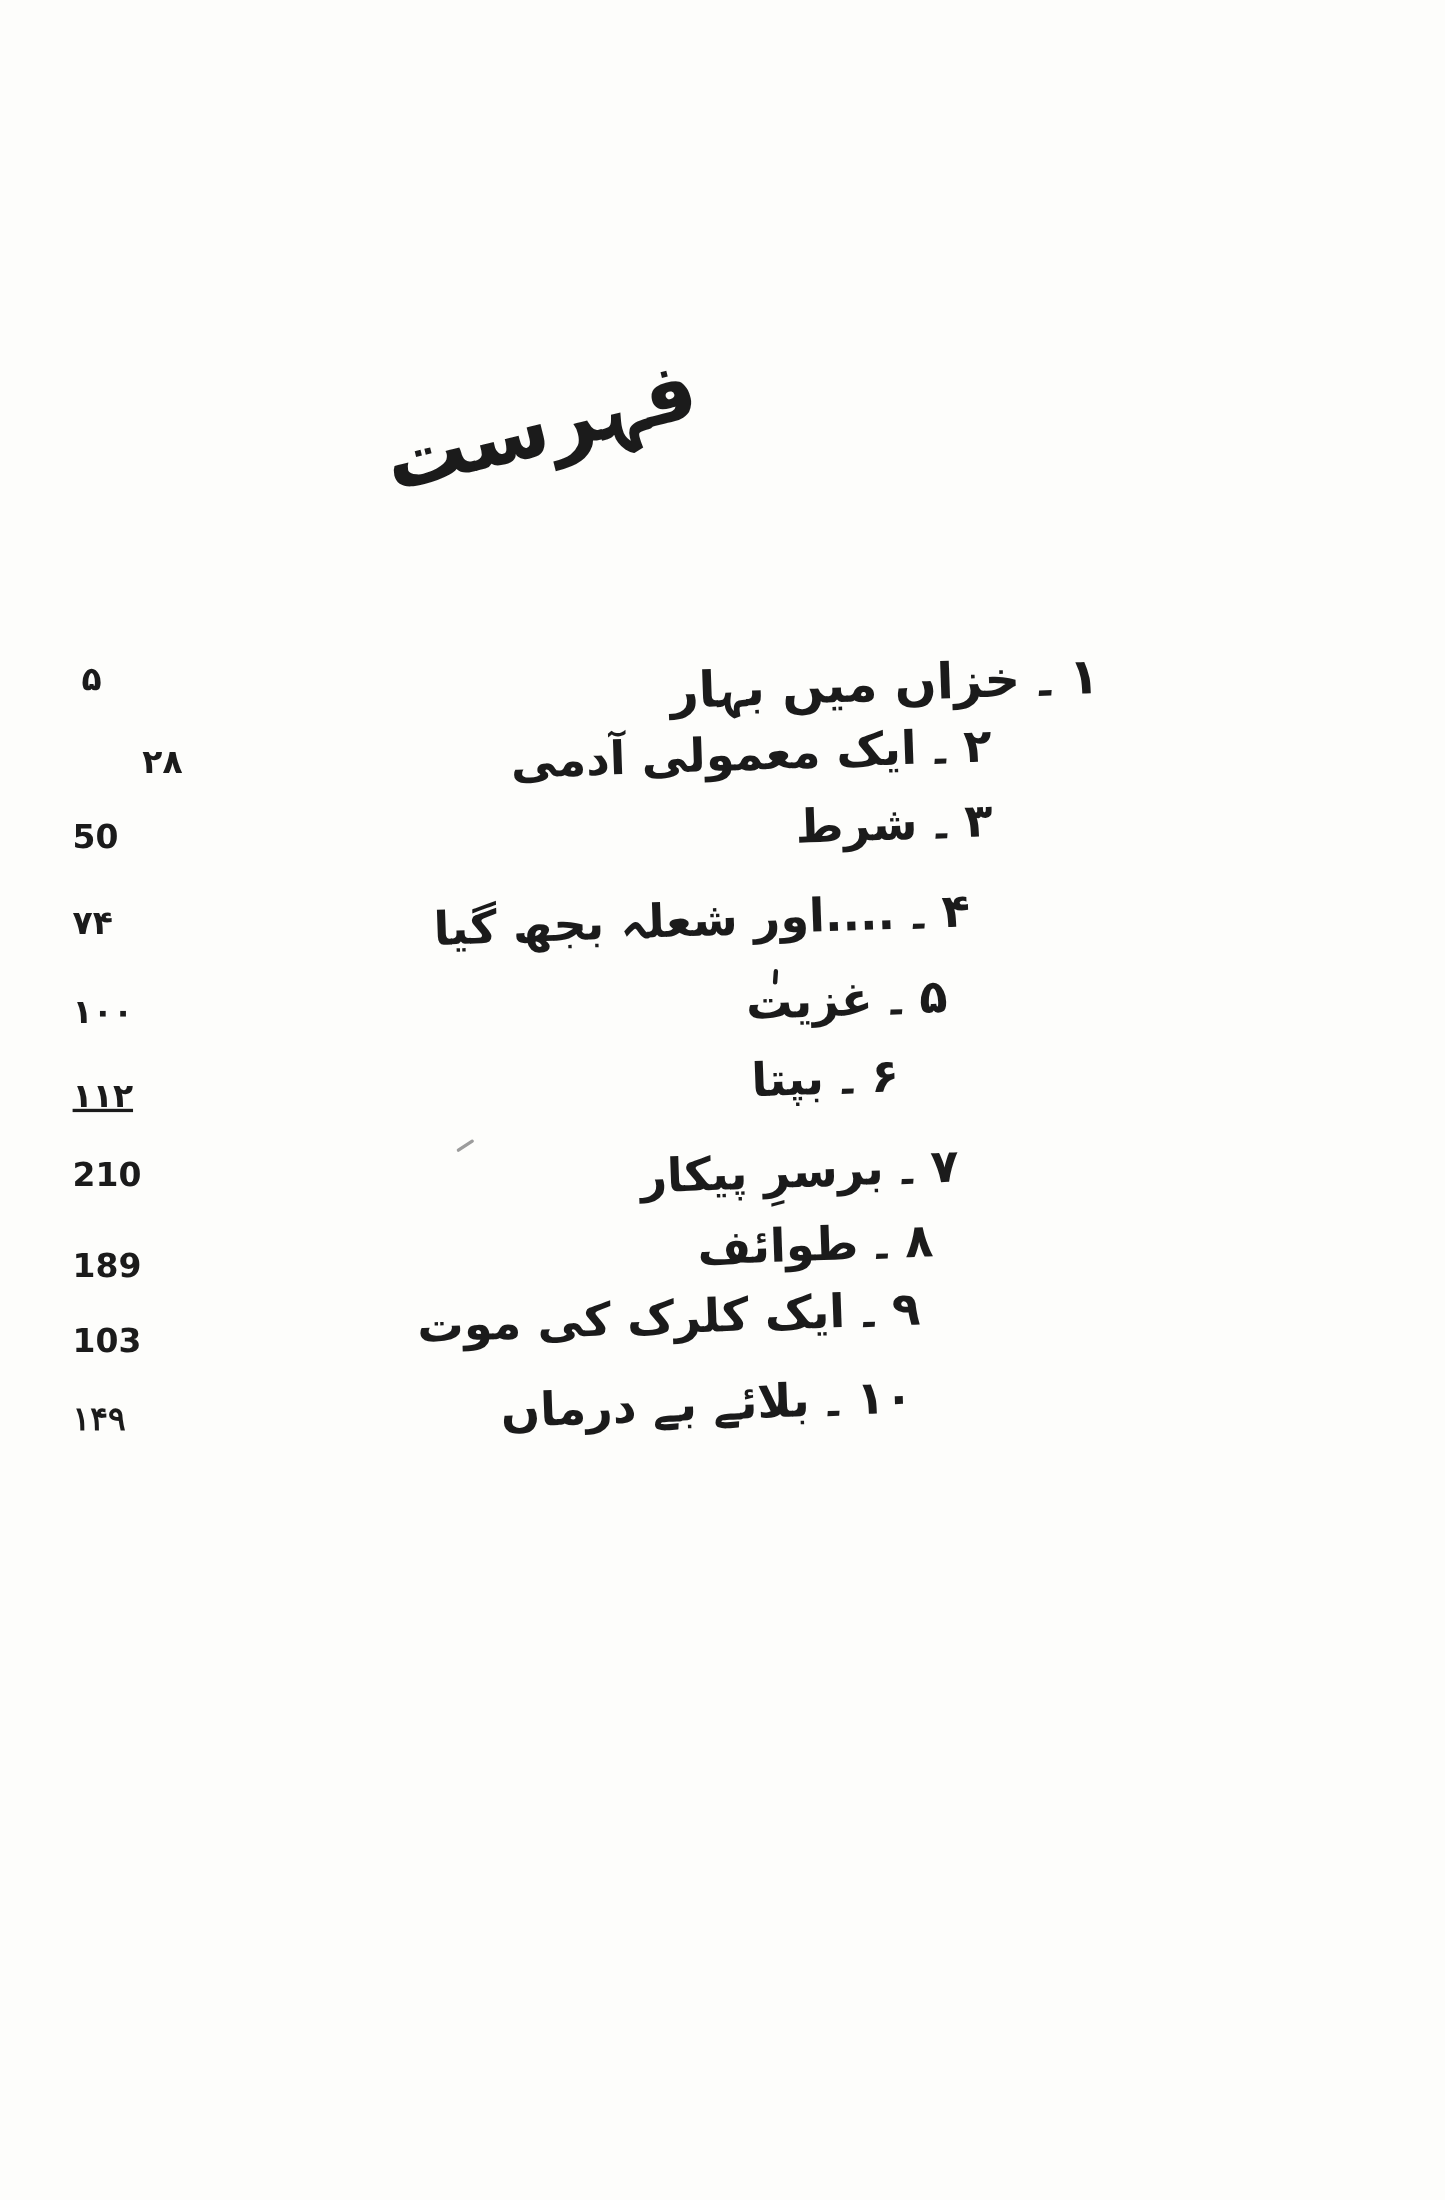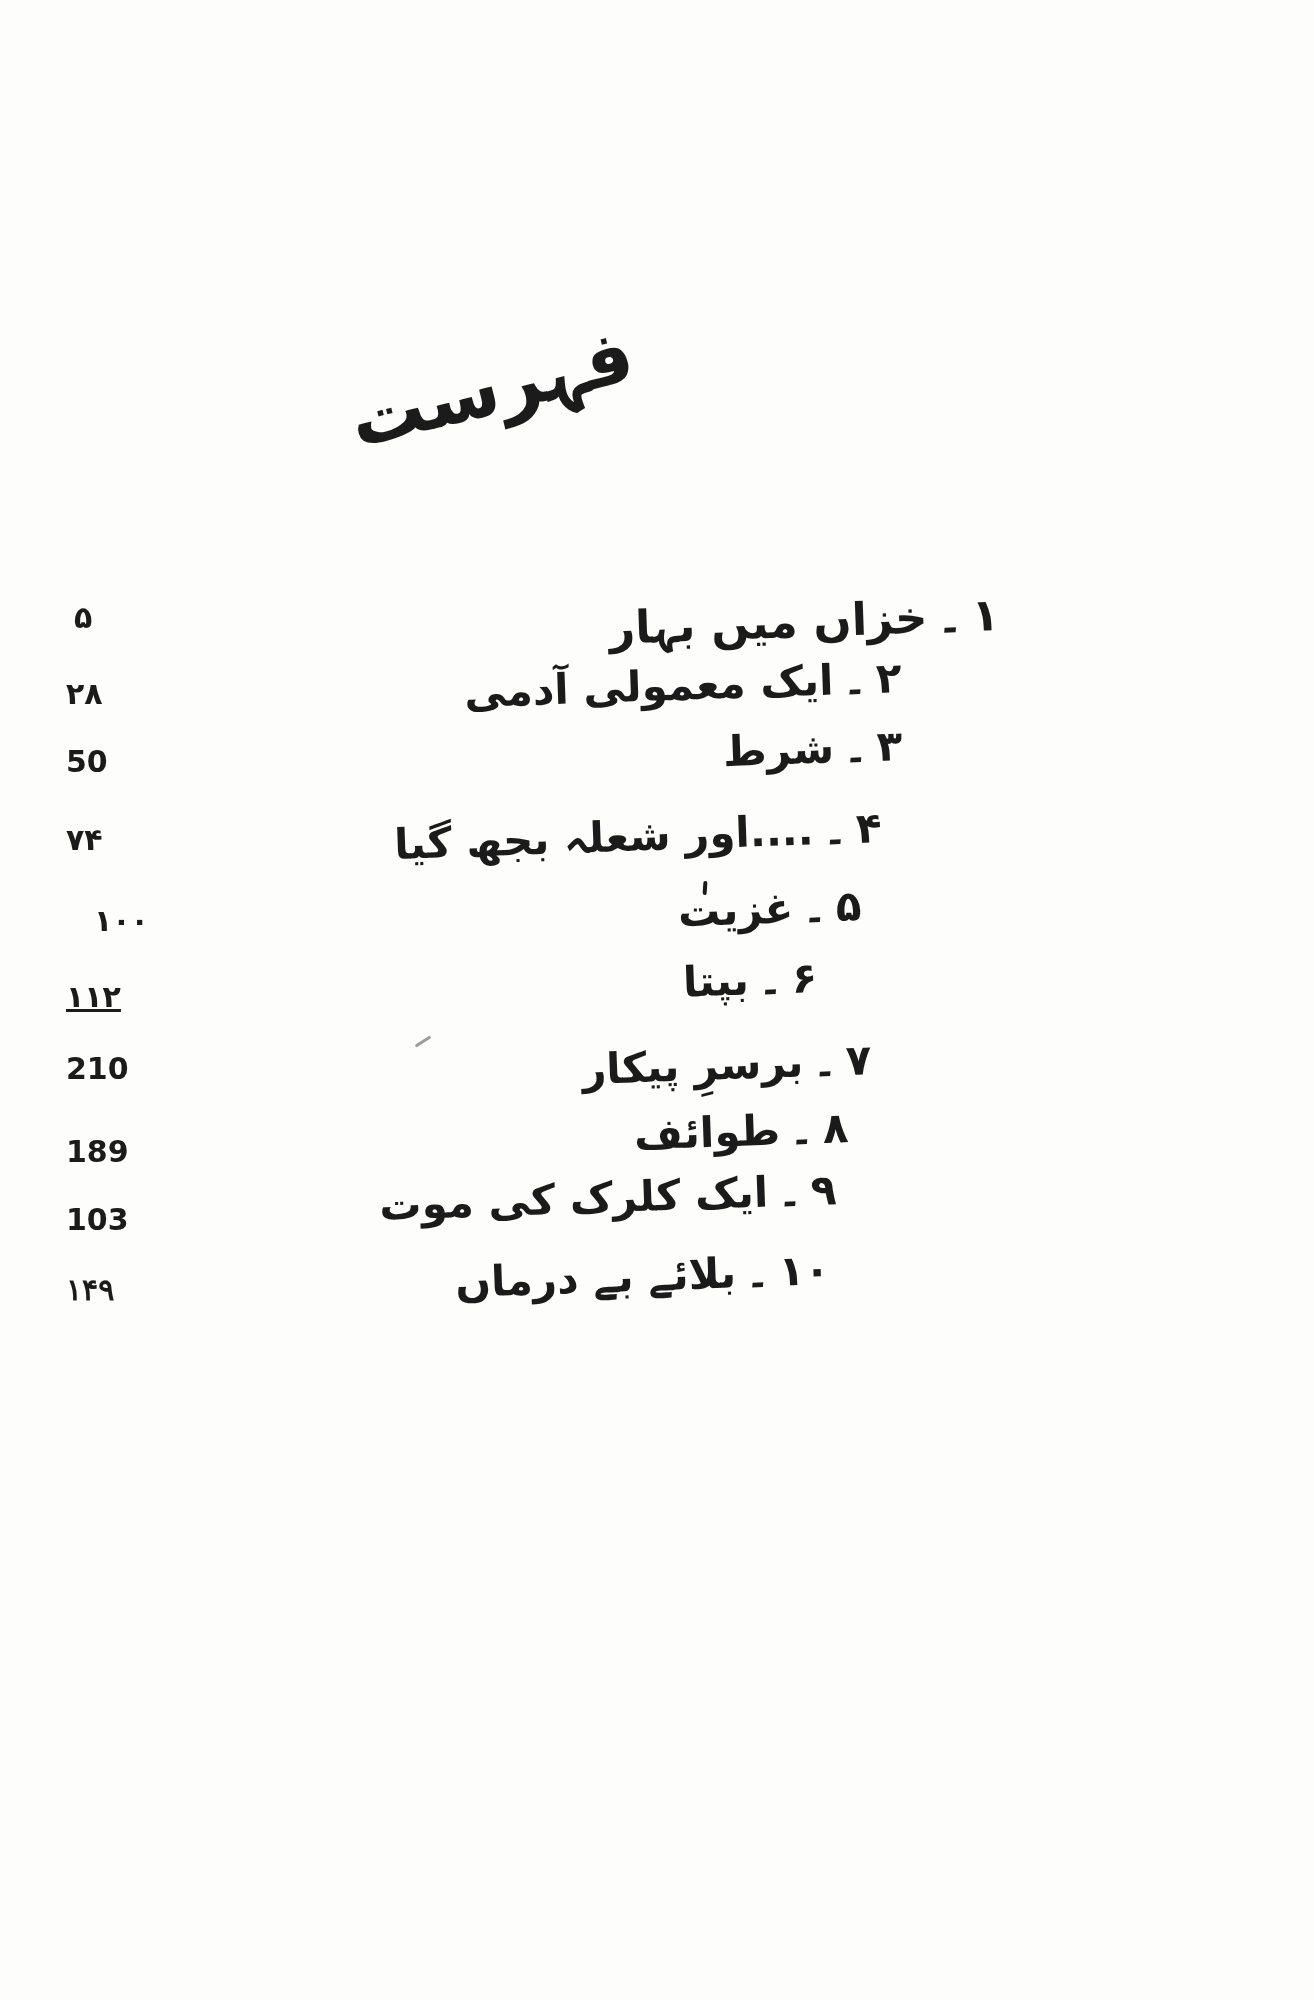--- a/index.html
+++ b/index.html
@@ -30,24 +30,24 @@
   .e7{top:1032px;right:443px;}
   .e8{top:1100px;right:466px;}
   .e9{top:1162px;right:478px;}
   .e10{top:1242px;right:484px;}
   
   .pagenum{
     position:absolute;left:66px;width:100px;font-size:30px;font-weight:700;
     text-align:left;direction:rtl;white-space:nowrap;
   }
   .p1{top:600px;left:74px;}
-  .p2{top:676px;}
+  .p2{top:676px;text-align:right;}
   .p3{top:744px;}
   .p4{top:822px;}
-  .p5{top:903px;margin-left:28px;}
+  .p5{top:903px;}
   .p6{top:979px;text-decoration:underline;}
   .p7{top:1051px;}
   .p8{top:1134px;}
   .p9{top:1202px;}
   .p10{top:1272px;font-family:Liberation Serif, serif;}
   
   .tick{
     position:absolute;left:703px;top:881px;width:4px;height:14px;
     background:#1b1b1b;border-radius:2px;transform:rotate(4deg);
   }

